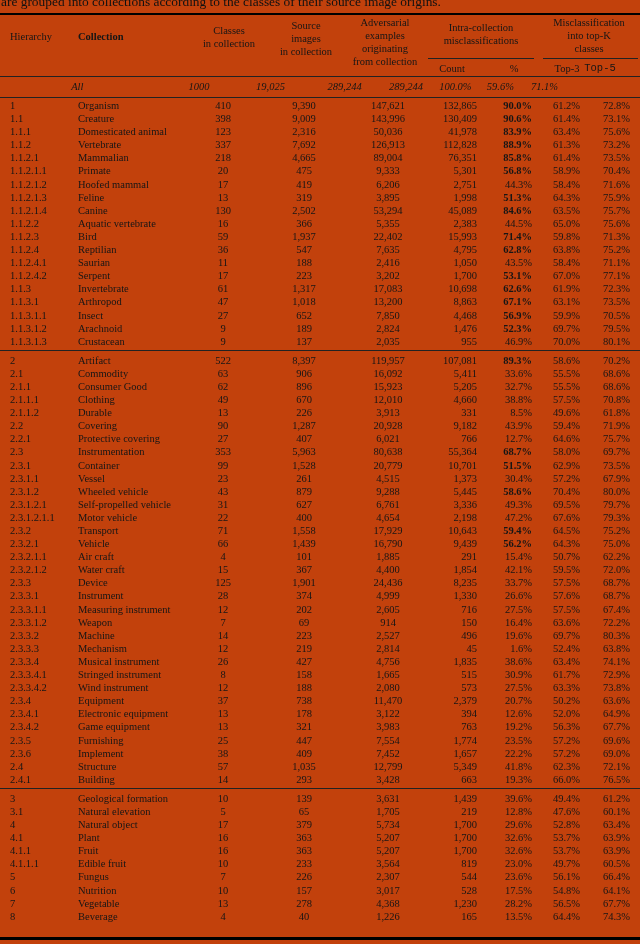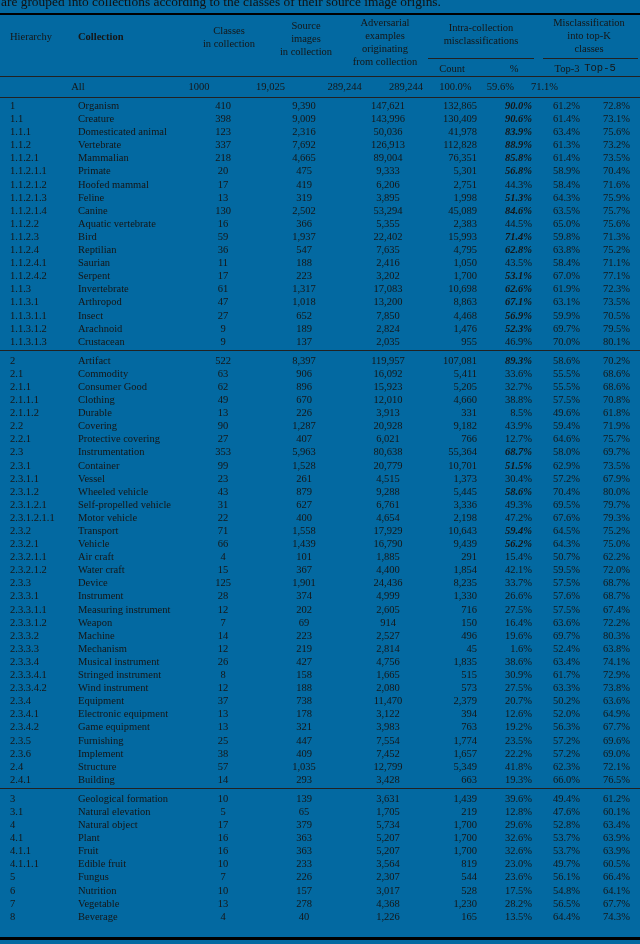--- a/index.html
+++ b/index.html
@@ -1,18 +1,18 @@
 <!DOCTYPE html>
 <html><head>
 <meta charset="utf-8">
 <style>
   * { margin:0; padding:0; box-sizing:border-box; }
   html,body { background:#fff; }
   .page {
-    position:relative; width:640px; height:944px; background:#0369a1;
+    position:relative; width:640px; height:944px; background:#c2410c;
     overflow:hidden; font-family:"Liberation Serif", serif; color:#161616;
   }
   .caption { position:absolute; top:-6px; left:1px; font-size:13.4px; white-space:nowrap; color:#111; }
   .rule { position:absolute; left:0; width:640px; background:#000; }
   .rule-top { top:13px; height:2px; }
   .rule-under-header { top:76px; height:1.2px; background:#222; }
   .rule-under-all { top:97px; height:1.2px; background:#222; }
   .rule-bottom { top:937px; height:2.6px; }
   .thead { position:absolute; top:16px; left:0; width:640px; height:60px; font-size:10.5px; line-height:13px; }
   .th { position:absolute; text-align:center; white-space:pre-line; }
@@ -22,33 +22,33 @@
   .th-src  { left:264px; width:84px; top:3px; }
   .th-adv  { left:341px; width:88px; top:0; }
   .th-intra{ left:426px; width:110px; top:5px; }
   .th-topk { left:539px; width:100px; top:0; }
   .cmid { position:absolute; height:1px; background:#222; top:42px; }
   .cmid-intra { left:428px; width:106px; }
   .cmid-topk  { left:543px; width:95px; }
   .th-sub { position:absolute; top:46px; transform:translateX(-50%); white-space:nowrap;text-align:center; }
   .th-count { left:452px; } .th-pct { left:514px; } .th-top3 { left:567px; } .th-top5 { left:600px;font-family:Liberation Mono, monospace; }
   .row { display:flex; height:13.1px; line-height:13.1px; font-size:10.5px; }
-  .allrow { position:absolute; top:78px; left:0; width:558px; }
+  .allrow { position:absolute; top:78px; left:0; width:558px;font-style:italic; }
   .allrow .row { height:18px; line-height:18px; }
   .cell { white-space:nowrap; overflow:visible; }
   .c-h    { width:68px;  padding-left:10px; }
   .c-name { width:126px; padding-left:10px; }
   .c-cls  { width:58px;  text-align:center; }
   .c-src  { width:104px; text-align:center; }
   .c-adv  { width:64px;  text-align:center; }
   .c-cnt  { width:57px;  text-align:right; }
   .c-pct  { width:55px;  text-align:right; }
   .c-t3   { width:48px;  text-align:right; }
   .c-t5   { width:50px;  text-align:right; }
-  .bold { font-weight:bold;font-style:italic; }
+  .bold { font-weight:bold; }
   .tbody { position:absolute; top:99px; left:0; width:640px; }
   .group + .group { border-top:1.1px solid #222; margin-top:2.5px; padding-top:2.5px; }
 </style>
 </head>
 <body>
 
 <div class="page">
 
   <div class="caption">are grouped into collections according to the classes of their source image origins.</div>
 

